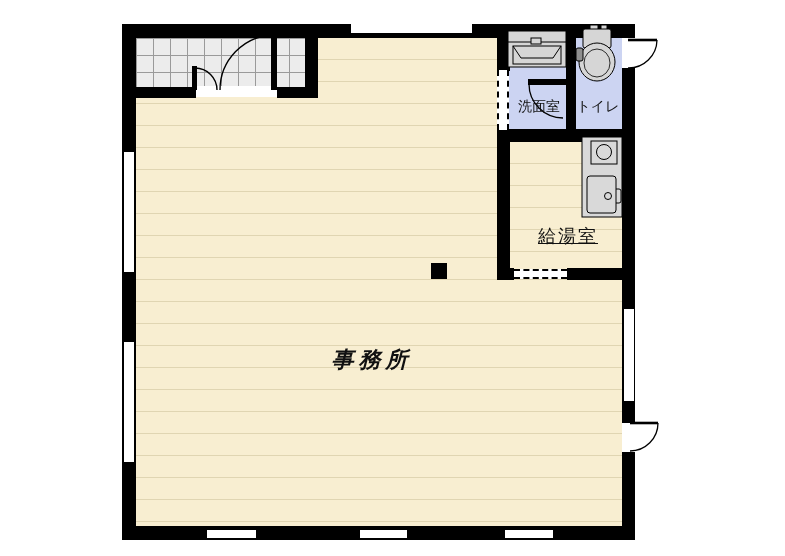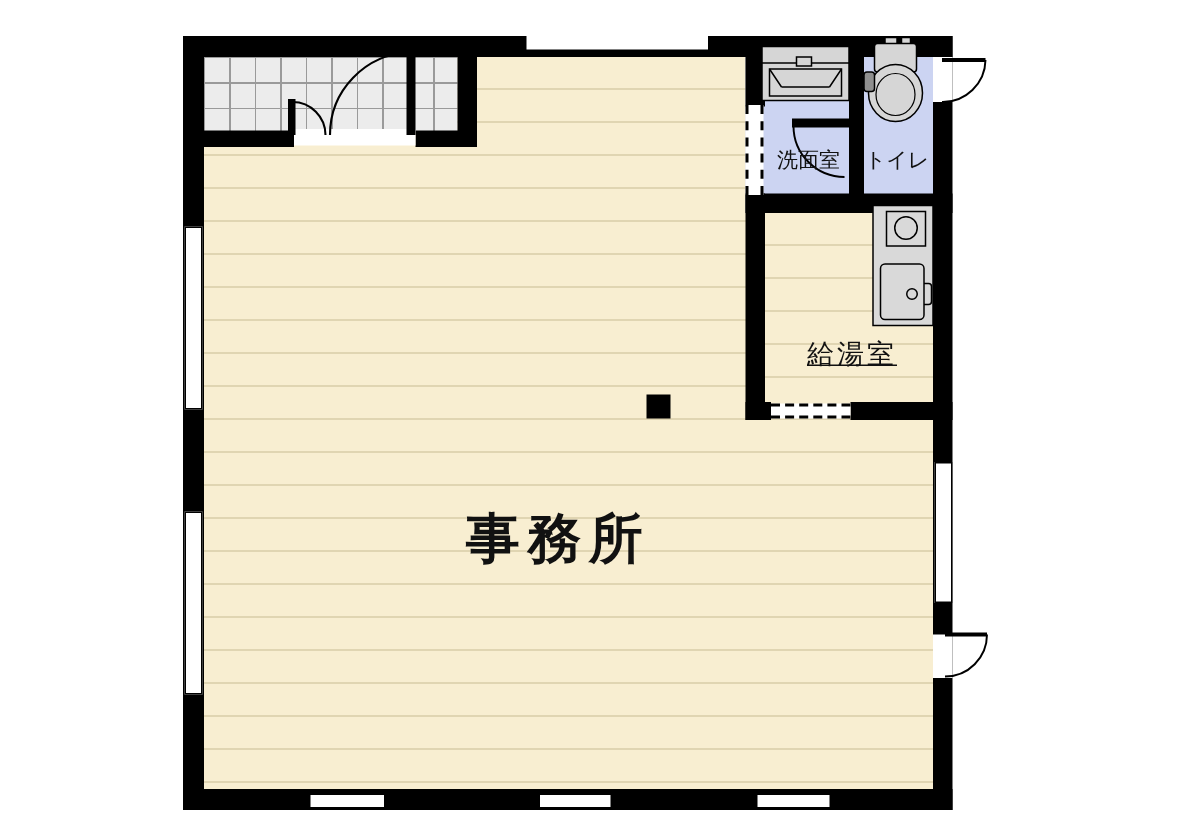--- a/index.html
+++ b/index.html
@@ -29,21 +29,21 @@
   .open.framed{border:1px solid #000;}
   .open.dash-v{border-left:2px dashed #000;border-right:2px dashed #000;}
   .open.dash-h{border-top:2px dashed #000;border-bottom:2px dashed #000;}
   
   .overlay{position:absolute;left:0;top:0;z-index:4;pointer-events:none;}
   
   .room-label{
     position:absolute;z-index:5;color:#111;text-align:center;white-space:nowrap;
     transform:translate(-50%,-50%);
   }
-  .label-office{font-size:36px;font-weight:bold;letter-spacing:5px;}
+  .label-office{font-size:22px;font-weight:bold;letter-spacing:5px;font-style:italic;}
   .label-kitchenette{font-size:18px;letter-spacing:2px;text-decoration:underline;}
   .label-small{font-size:14px;letter-spacing:0px;}
 </style>
 </head>
 <body>
 
 <div class="canvas">
 
   <div class="abs floor-office" style="left:136px;top:38px;width:486px;height:488px;"></div>
   <div class="abs floor-tile" style="left:136px;top:38px;width:169px;height:50px;"></div>

